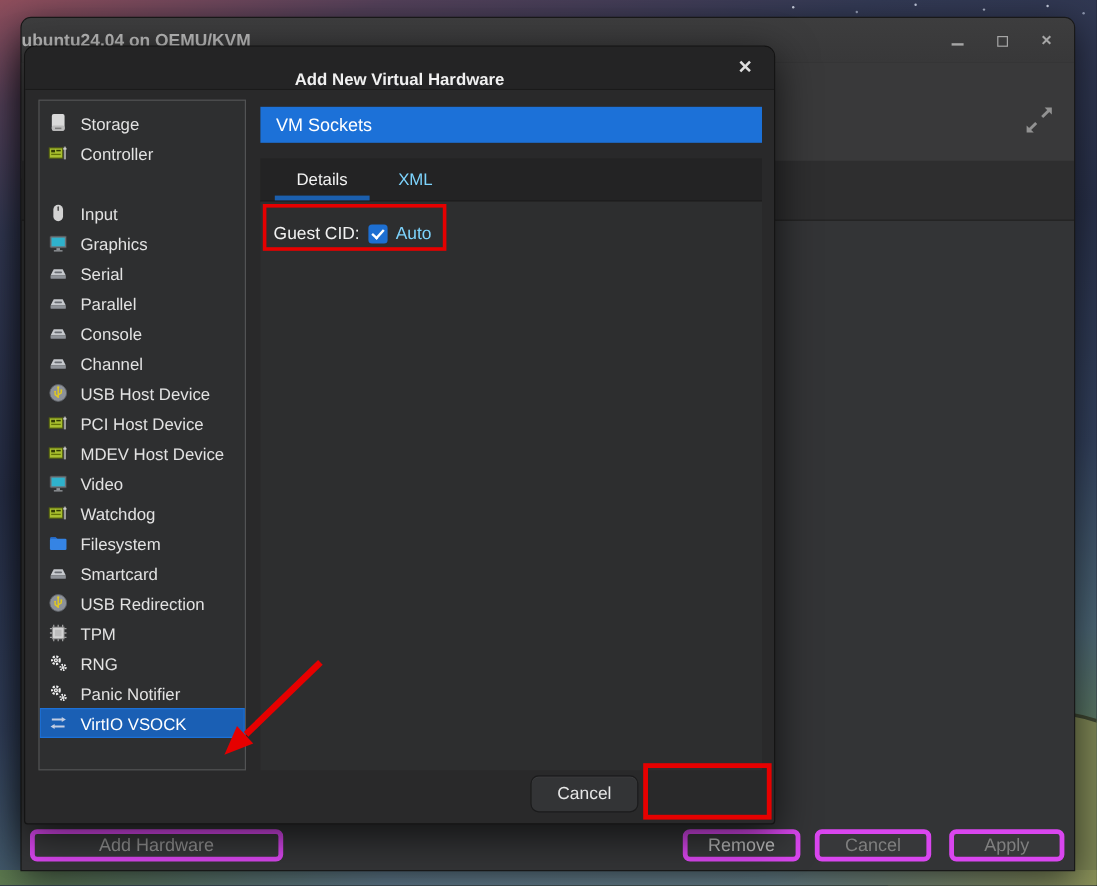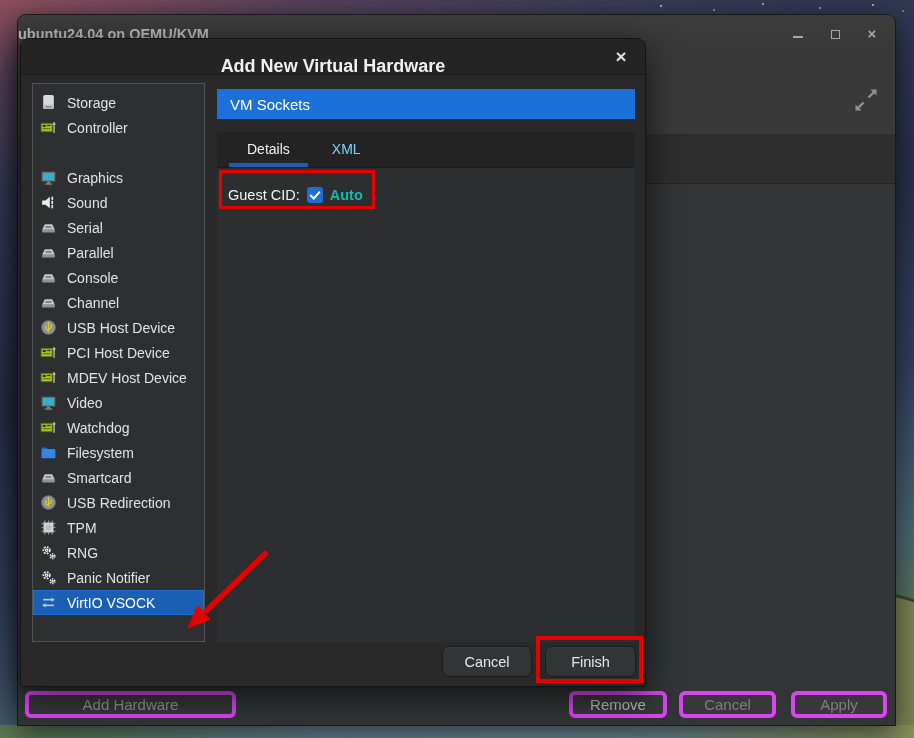--- a/index.html
+++ b/index.html
@@ -35,21 +35,21 @@
   .btn-addhw{left:7px;width:211px;color:#949494;}
   .btn-remove{left:551px;width:98px;color:#bcbcbc;}
   .btn-cancel-bg{left:661px;width:97px;color:#7f7f7f;}
   .btn-apply{left:773px;width:96px;color:#7f7f7f;text-align:center;}
 
   
   .dialog{position:absolute;left:20px;top:38px;width:626px;height:649px;background:#29292a;
     border:1px solid #141414;border-radius:9px 9px 3px 3px;box-shadow:0 10px 34px rgba(0,0,0,.65);box-sizing:border-box;}
   .dlg-titlebar{position:absolute;left:0;top:0;right:0;height:35px;background:#242425;border-radius:8px 8px 0 0;
     border-bottom:1px solid #1a1a1a;display:flex;align-items:center;justify-content:center;}
-  .dlg-title{font-size:18px;font-weight:bold;color:#f0f0f0;margin-top:19px;}
+  .dlg-title{font-size:14px;font-weight:bold;color:#f0f0f0;margin-top:19px;}
   .dlg-close{position:absolute;right:11px;top:0;height:35px;width:26px;display:flex;align-items:center;justify-content:center;
     color:#dedede;font-size:19px;font-weight:bold;}
 
   .sidebar{position:absolute;left:11px;top:44px;width:173px;height:559px;background:#2e2f30;
     border:1px solid #525354;box-sizing:border-box;padding-top:6px;overflow:hidden;}
   .sb-row{height:25px;display:flex;align-items:center;gap:10px;padding-left:7px;}
   .sb-row.spacer{pointer-events:none;}
   .sb-row.selected{background:#1a5fb4;box-shadow:inset 0 0 0 1px #1c71d8;}
   .sb-icon{width:17px;height:17px;flex:none;display:flex;align-items:center;justify-content:center;}
   .sb-icon svg{width:17px;height:17px;}
@@ -65,21 +65,21 @@
   .tab.active{color:#f2f2f2;}
   .tab.active::after{content:'';position:absolute;left:3px;right:3px;bottom:0;height:4px;background:#1b5fae;}
   .panel-content{position:absolute;left:196px;top:129px;width:418px;height:474px;background:#2d2e2f;}
 
   .guest-row{position:absolute;left:2px;top:2px;display:inline-flex;align-items:center;
     border:3px solid #e60000;padding:14px 9px 3px 6px;gap:7px;}
   .guest-label{font-size:14.5px;color:#f2f2f2;white-space:nowrap;}
   .checkbox{width:16px;height:16px;background:#1d6fd2;border-radius:3px;position:relative;flex:none;}
   .checkbox::after{content:'';position:absolute;left:5px;top:1.5px;width:4px;height:8px;
     border:solid #fff;border-width:0 2.4px 2.4px 0;transform:rotate(42deg);}
-  .checkbox-label{font-size:14.5px;color:#14b8a6;font-weight:bold;}
+  .checkbox-label{font-size:14.5px;color:#7dd3fc;}
 
   .dlg-btn{position:absolute;top:607px;height:31px;background:#333436;border:1px solid #1b1b1c;border-radius:7px;
     color:#e6e6e6;font-size:14.5px;display:flex;align-items:center;justify-content:center;box-sizing:border-box;
     box-shadow:inset 0 1px 0 rgba(255,255,255,.04);}
   .dlg-cancel{left:421px;width:90px;}
   .dlg-finish{left:524px;width:91px;}
 
   
   .anno{position:absolute;border:3px solid #e60000;pointer-events:none;box-sizing:border-box;}
   .anno-finish{left:536px;top:636px;width:107px;height:47px;border-width:4px;}
@@ -149,38 +149,36 @@
               <rect x="12.4" y="3" width="1.7" height="10" fill="#9b9b9b"></rect>
               <rect x="12" y="4" width="2.5" height="1.4" fill="#c9c9c9"></rect>
             </svg>
           </span>
           <span class="sb-label">Controller</span>
         </div>
         <div class="sb-row spacer"></div>
         <div class="sb-row">
           <span class="sb-icon">
             <svg viewBox="0 0 16 16">
+              <rect x="4.2" y="1.5" width="7.6" height="13" rx="3.8" fill="#d2d2d2"></rect>
+              <rect x="7.4" y="2.8" width="1.2" height="3.6" rx="0.6" fill="#4a4a4a"></rect>
+            </svg>
+          </span>
+          <span class="sb-label">Input</span>
+        </div>
+        <div class="sb-row">
+          <span class="sb-icon">
+            <svg viewBox="0 0 16 16">
               <rect x="1.5" y="2.5" width="13" height="9.4" rx="0.8" fill="#6f7377" stroke="#3c3f41" stroke-width="0.6"></rect>
               <rect x="2.8" y="3.8" width="10.4" height="6.8" fill="#2fb2cc"></rect>
               <rect x="6.6" y="12" width="2.8" height="1.6" fill="#8e9296"></rect>
               <rect x="4.6" y="13.6" width="6.8" height="1.1" fill="#8e9296"></rect>
             </svg>
           </span>
           <span class="sb-label">Graphics</span>
-        </div>
-        <div class="sb-row">
-          <span class="sb-icon">
-            <svg viewBox="0 0 16 16">
-              <path d="M2 6 L5.2 6 L9.2 2.5 L9.2 13.5 L5.2 10 L2 10 Z" fill="#ececec"></path>
-              <rect x="10.8" y="2.5" width="1.5" height="3.2" fill="#ececec"></rect>
-              <rect x="10.8" y="6.4" width="1.5" height="3.2" fill="#ececec"></rect>
-              <rect x="10.8" y="10.3" width="1.5" height="3.2" fill="#ececec"></rect>
-            </svg>
-          </span>
-          <span class="sb-label">Sound</span>
         </div>
         <div class="sb-row">
           <span class="sb-icon">
             <svg viewBox="0 0 16 16">
               <path d="M2 10 L4.5 5 L11.5 5 L14 10 Z" fill="#c6c9cd"></path>
               <rect x="2" y="10" width="12" height="2.6" rx="0.7" fill="#8f9399"></rect>
               <rect x="5" y="6.8" width="6" height="1.4" rx="0.7" fill="#6a6e74"></rect>
             </svg>
           </span>
           <span class="sb-label">Serial</span>
@@ -370,21 +368,20 @@
 
     <div class="panel-content">
       <div class="guest-row">
         <span class="guest-label">Guest CID:</span>
         <span class="checkbox"></span>
         <span class="checkbox-label">Auto</span>
       </div>
     </div>
 
     <div class="dlg-btn dlg-cancel">Cancel</div>
-    <div class="dlg-btn dlg-finish">Finish</div>
   </div>
 
   <div class="anno anno-finish"></div>
   <div class="anno-arrow">
     <svg viewBox="0 0 100 100">
       <line x1="87" y1="12" x2="25" y2="72" stroke="#e60000" stroke-width="5.5"></line>
       <polygon points="7,89 17.5,65 31,79.5" fill="#e60000"></polygon>
     </svg>
   </div>
 </div>

